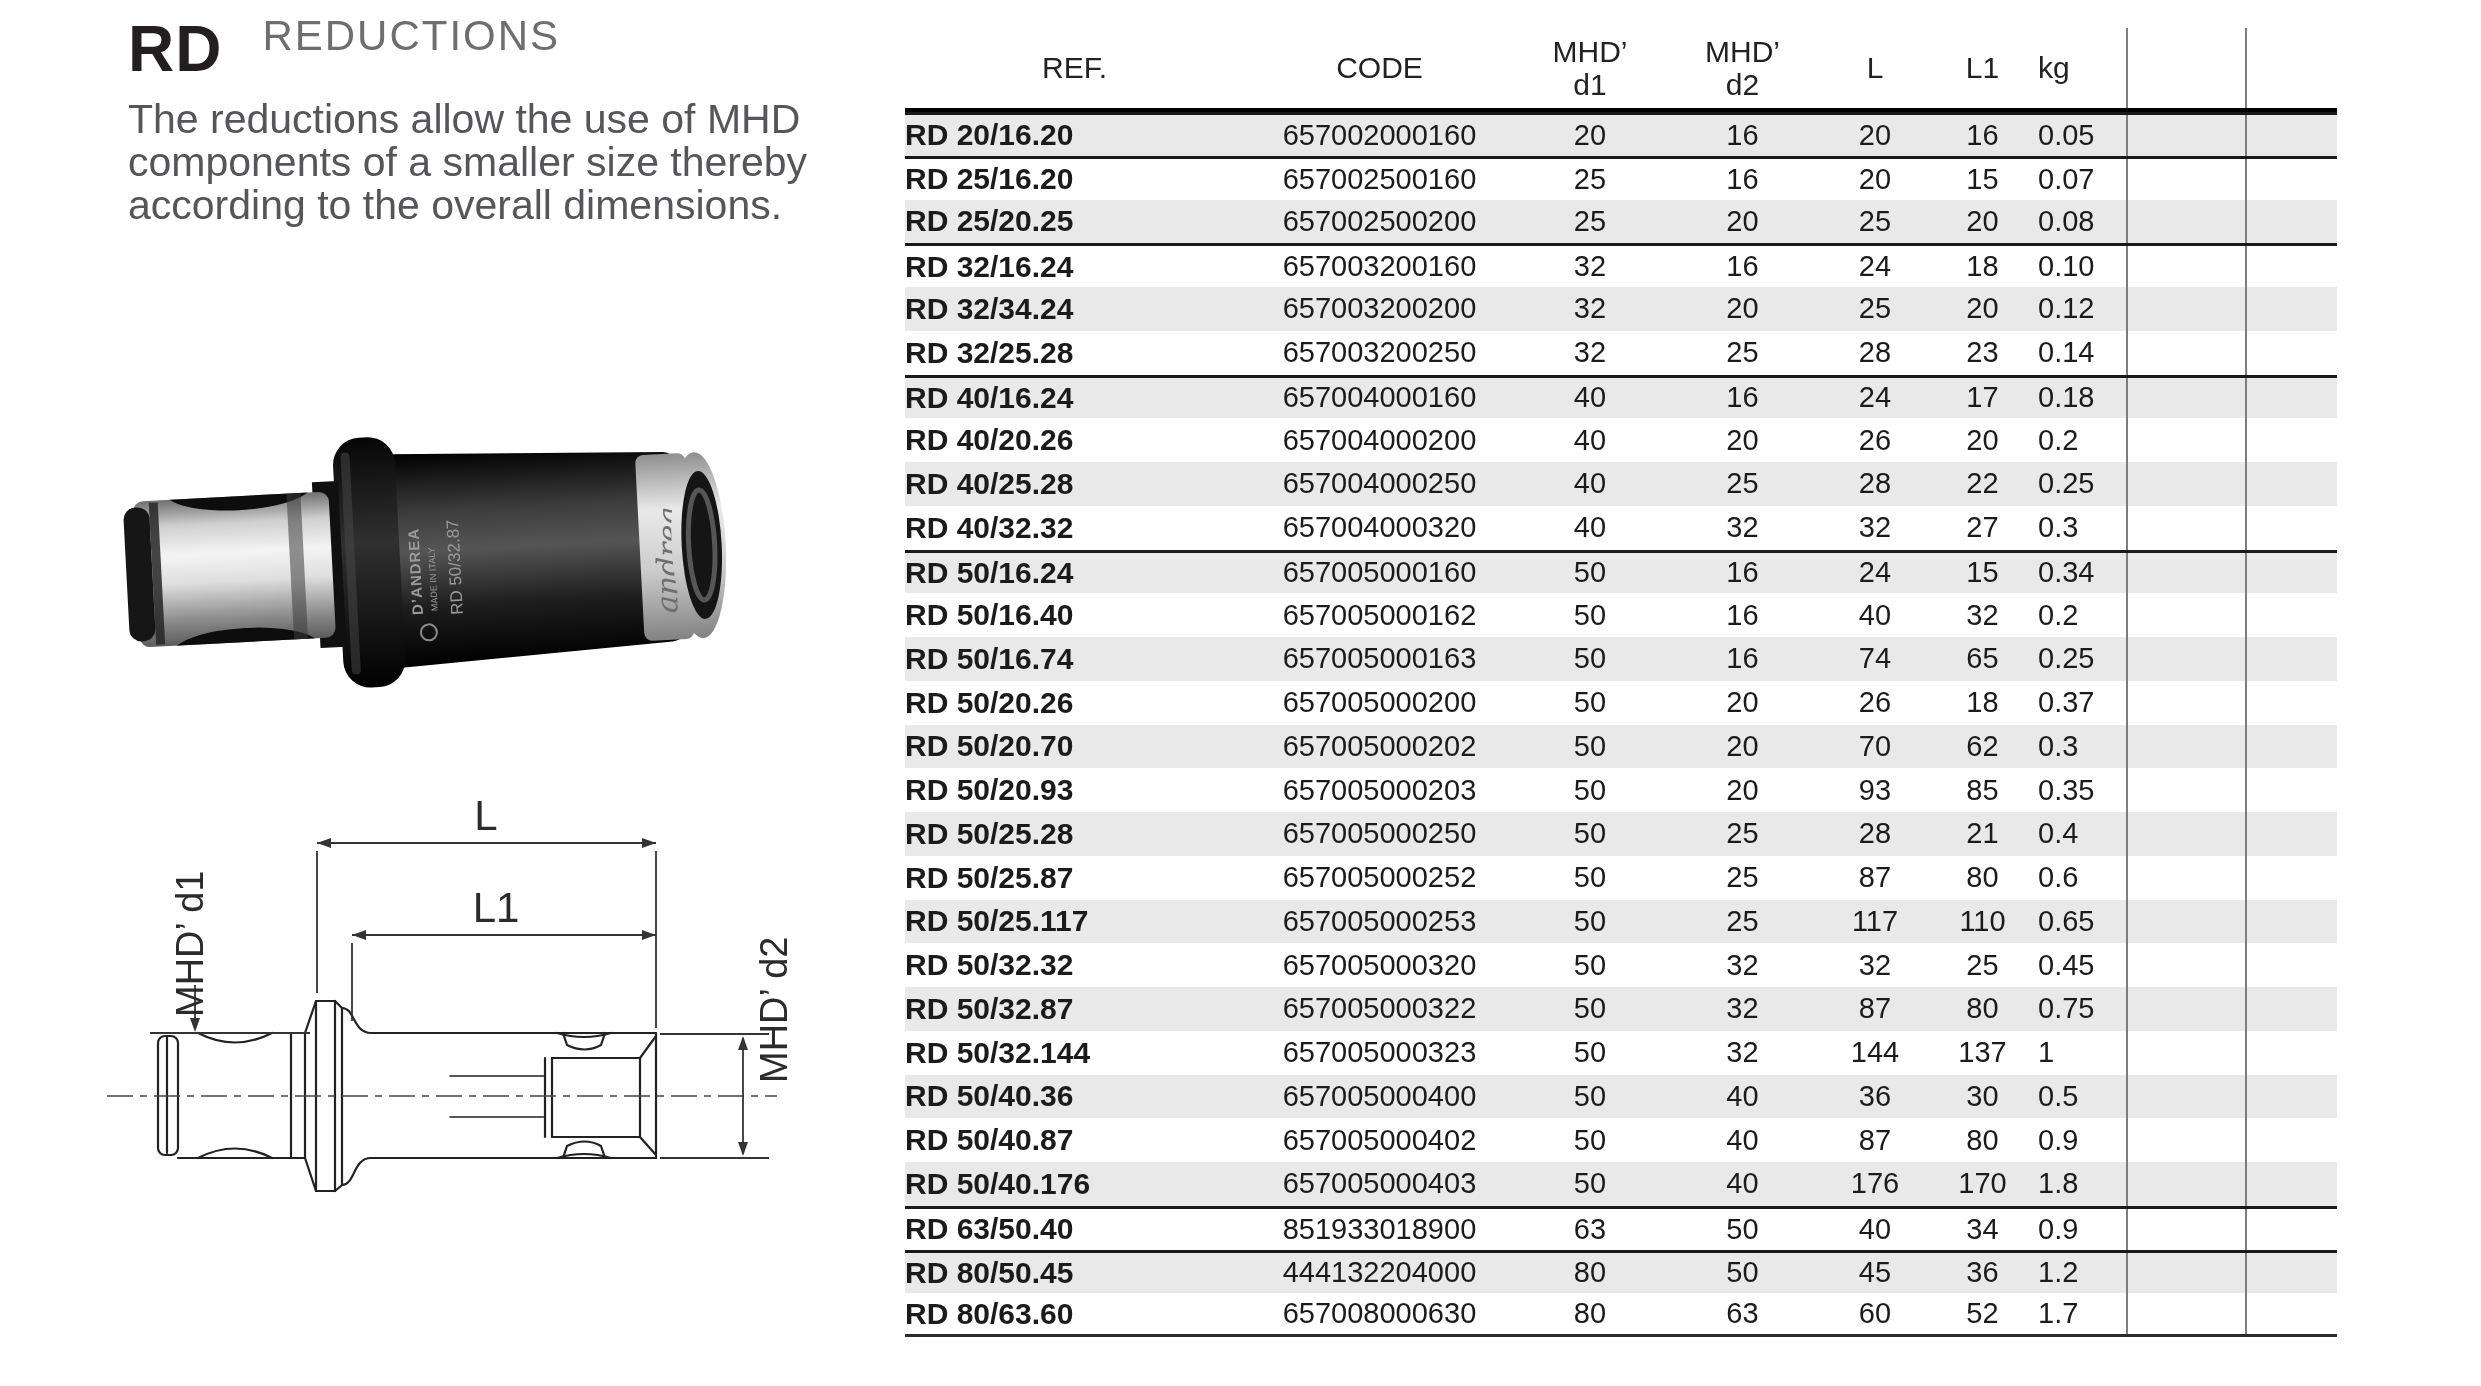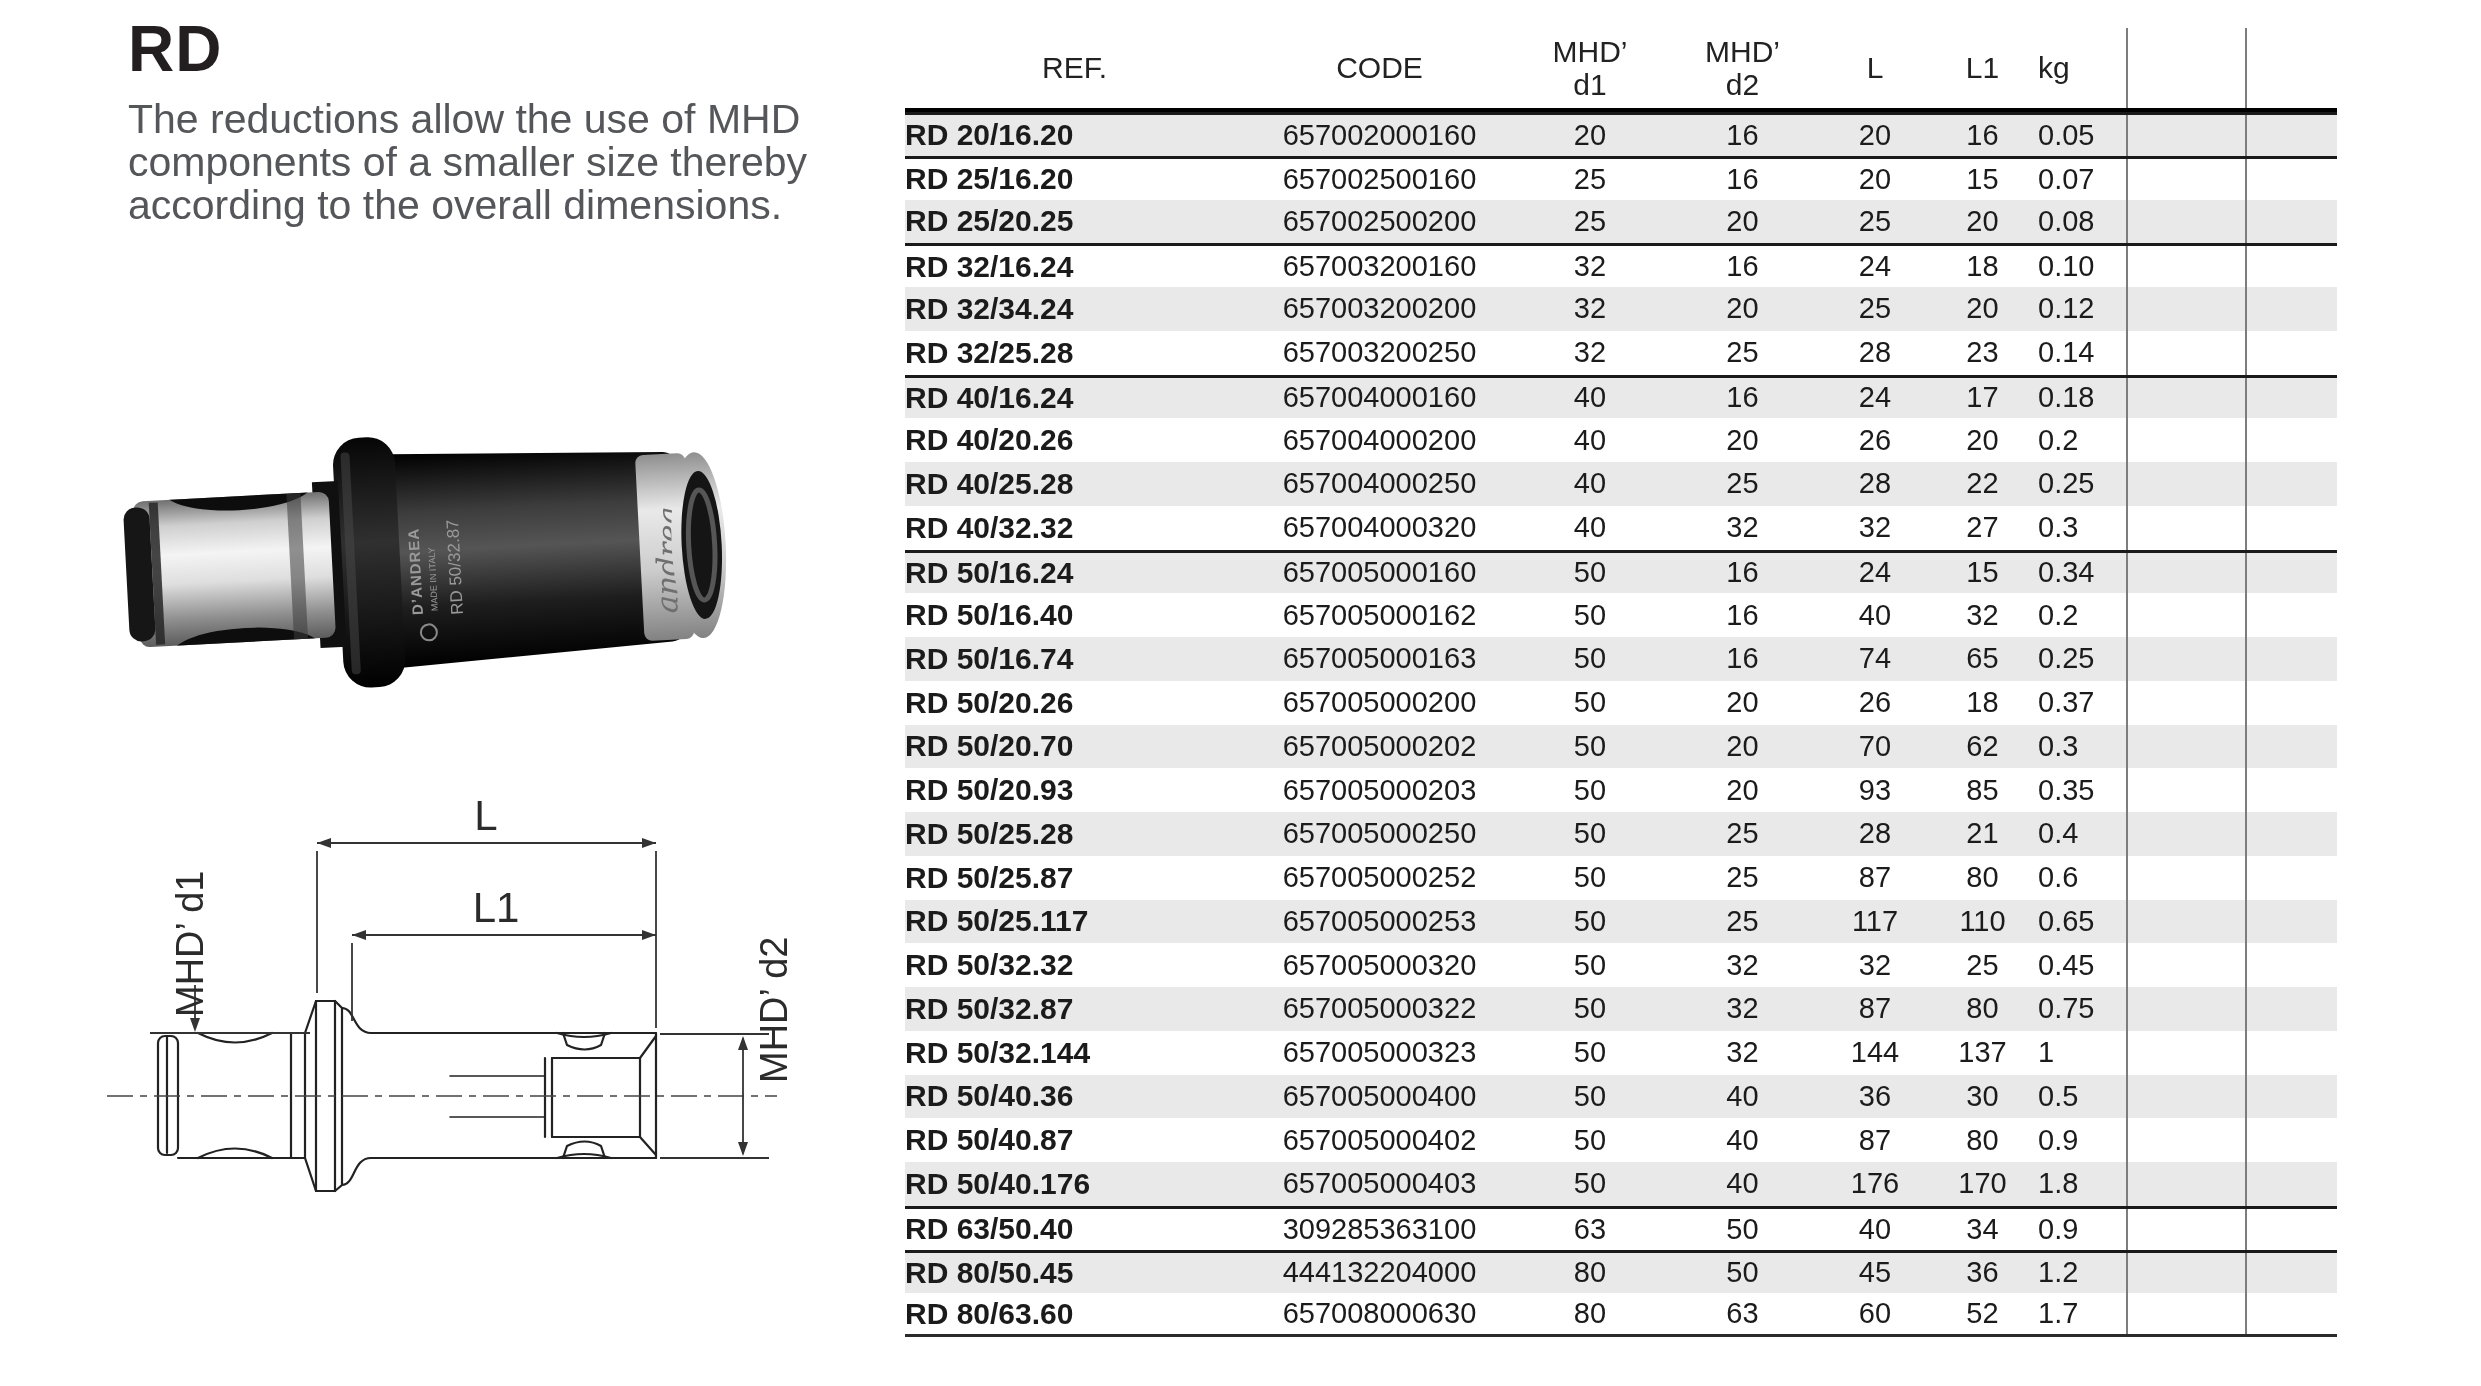--- a/index.html
+++ b/index.html
@@ -42,20 +42,21 @@
   .w-e1{width:119px;border-left:2px solid #7d7d7d;}
   .w-e2{width:92px;border-left:2px solid #7d7d7d;}
 </style>
 </head>
 <body>
 
 <div class="canvas">
 
   <div class="title-row">
     <span class="title-code">RD</span>
+    <span class="title-name">REDUCTIONS</span>
   </div>
 
   <div class="desc">
     <div>The reductions allow the use of MHD</div>
     <div>components of a smaller size thereby</div>
     <div>according to the overall dimensions.</div>
   </div>
 
   <svg class="photo" width="625" height="300" viewBox="0 0 625 300">
     <defs>
@@ -484,21 +485,21 @@
           <div class="c w-d1">50</div>
           <div class="c w-d2">40</div>
           <div class="c w-l">176</div>
           <div class="c w-l1">170</div>
           <div class="c w-kg">1.8</div>
           <div class="c w-e1"></div>
           <div class="c w-e2"></div>
         </div>
         <div class="trow group">
           <div class="c w-ref">RD 63/50.40</div>
-          <div class="c w-code">309285363100</div>
+          <div class="c w-code">851933018900</div>
           <div class="c w-d1">63</div>
           <div class="c w-d2">50</div>
           <div class="c w-l">40</div>
           <div class="c w-l1">34</div>
           <div class="c w-kg">0.9</div>
           <div class="c w-e1"></div>
           <div class="c w-e2"></div>
         </div>
         <div class="trow shade group">
           <div class="c w-ref">RD 80/50.45</div>

